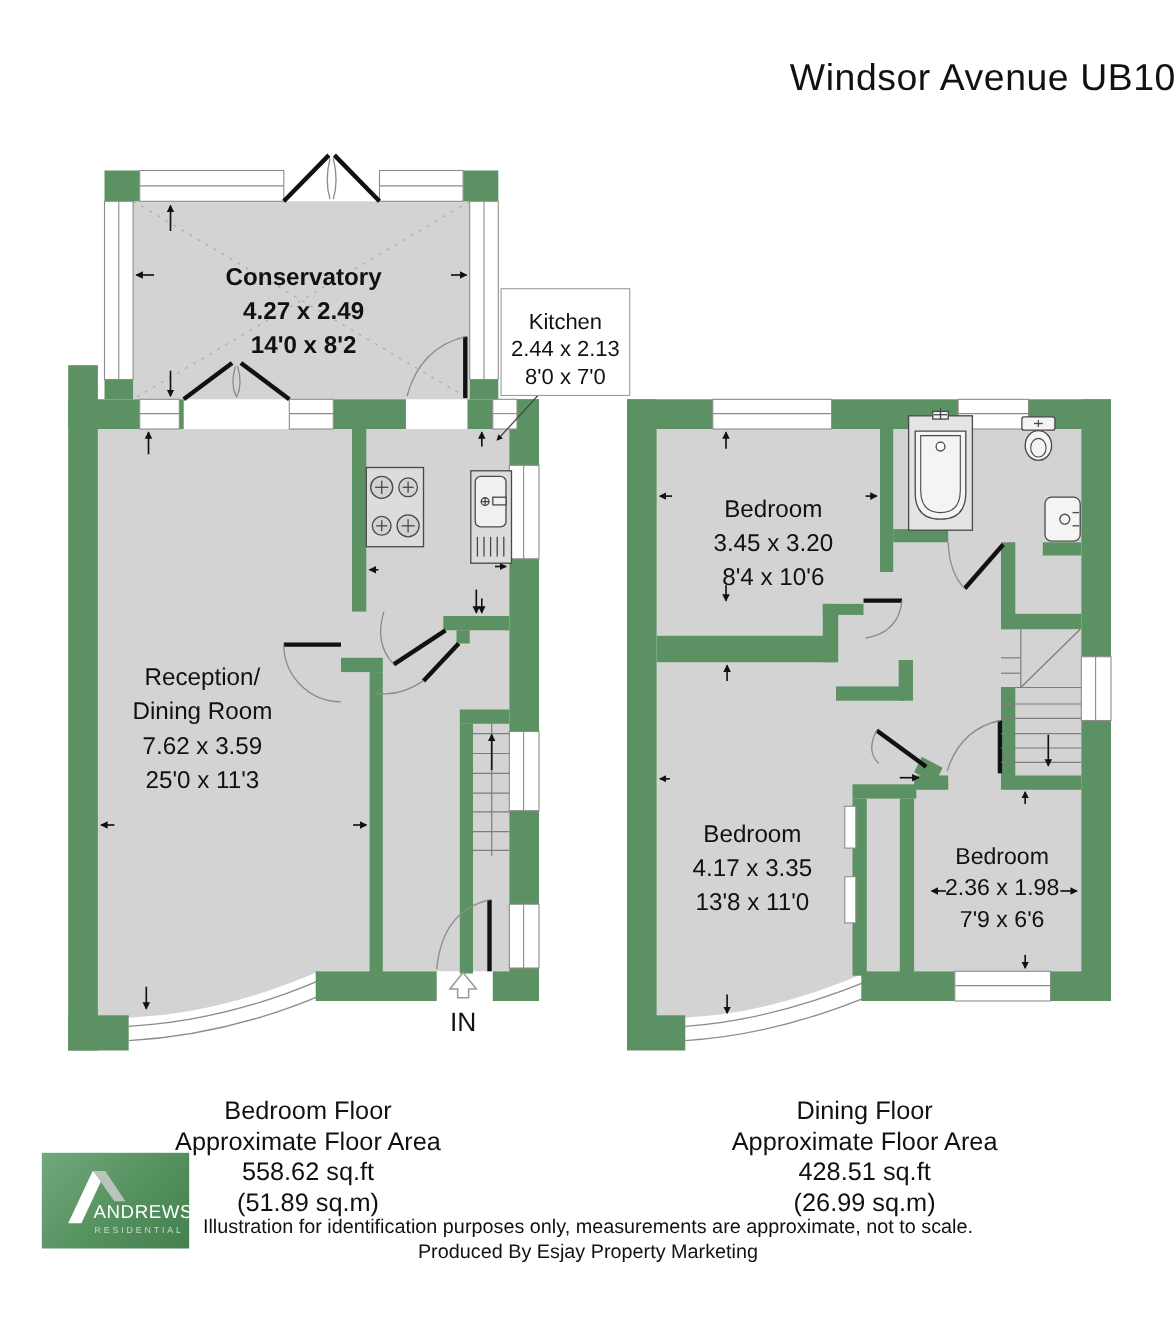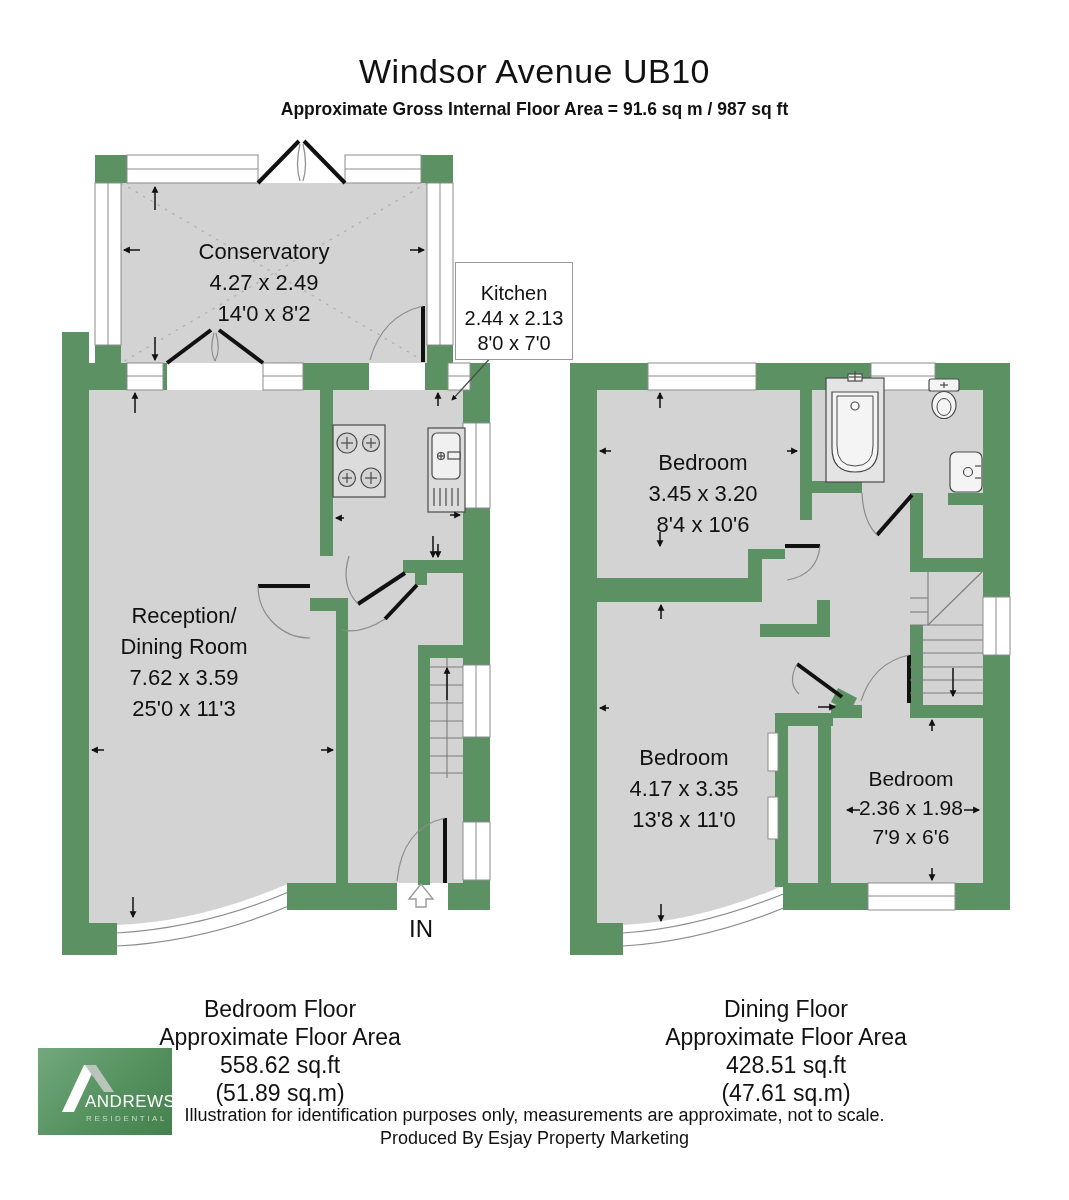--- a/index.html
+++ b/index.html
@@ -1,19 +1,19 @@
 <!DOCTYPE html>
 <html><head>
 <meta charset="utf-8">
 <style>
   html,body{margin:0;padding:0;background:#fff;}
   .page{position:relative;width:1069px;height:1200px;background:#fff;overflow:hidden;
         font-family:"Liberation Sans",sans-serif;color:#111;}
   .plan-svg{position:absolute;left:0;top:0;}
-  .page-title{position:absolute;left:0;right:0;top:52px;text-align:center;
+  .page-title{position:absolute;left:0;right:0;top:52px;text-align:right;
               font-size:34px;font-weight:400;letter-spacing:.5px;}
   .page-subtitle{position:absolute;left:0;right:0;top:99px;text-align:center;
                  font-size:17.5px;font-weight:bold;}
   .room-label{position:absolute;transform:translateX(-50%);text-align:center;
               font-size:22px;line-height:31px;white-space:nowrap;}
   .room-label.tight{font-size:21px;line-height:29px;}
   .kitchen-box{position:absolute;left:455px;top:262px;width:116px;background:#fff;
                border:1px solid #9a9a9a;text-align:center;font-size:20px;line-height:25px;
                padding:18px 0 3px 0;}
   .floor-summary{position:absolute;transform:translateX(-50%);text-align:center;
@@ -323,23 +323,22 @@
       <line x1="932" y1="731" x2="932" y2="720" marker-end="url(#ah)"></line>
       <line x1="932" y1="868" x2="932" y2="880" marker-end="url(#ah)"></line>
       <line x1="860" y1="810" x2="847" y2="810" marker-end="url(#ah)"></line>
       <line x1="964" y1="810" x2="979" y2="810" marker-end="url(#ah)"></line>
       <line x1="953" y1="668" x2="953" y2="696" marker-end="url(#ah)"></line>
     </g>
   </g>
 </svg>
 
 <div class="page-title">Windsor Avenue UB10</div>
-<div class="page-subtitle">Approximate Gross Internal Floor Area = 91.6 sq m / 987 sq ft</div>
-
-<div class="room-label" style="left:264px;top:236px;">
+
+<div class="room-label" style="left:276px;top:236px;font-weight:bold;">
   <div>Conservatory</div>
   <div>4.27 x 2.49</div>
   <div>14'0 x 8'2</div>
 </div>
 
 <div class="kitchen-box">
   <div>Kitchen</div>
   <div>2.44 x 2.13</div>
   <div>8'0 x 7'0</div>
 </div>
@@ -373,21 +372,21 @@
   <div>Bedroom Floor</div>
   <div>Approximate Floor Area</div>
   <div>558.62 sq.ft</div>
   <div>(51.89 sq.m)</div>
 </div>
 
 <div class="floor-summary" style="left:786px;top:995px;">
   <div>Dining Floor</div>
   <div>Approximate Floor Area</div>
   <div>428.51 sq.ft</div>
-  <div>(47.61 sq.m)</div>
+  <div>(26.99 sq.m)</div>
 </div>
 
 <div class="disclaimer" style="top:1127px;">Produced By Esjay Property Marketing</div>
 <div class="disclaimer" style="top:1104px;">Illustration for identification purposes only, measurements are approximate, not to scale.</div>
 
 <div class="logo">
   <svg width="134" height="87" viewBox="0 0 134 87">
     <polygon points="24,64 46,17 58,17 36,64" fill="#fff"></polygon>
     <polygon points="47,17 58,17 76,44 66,44" fill="#b9c4bb"></polygon>
   </svg>

